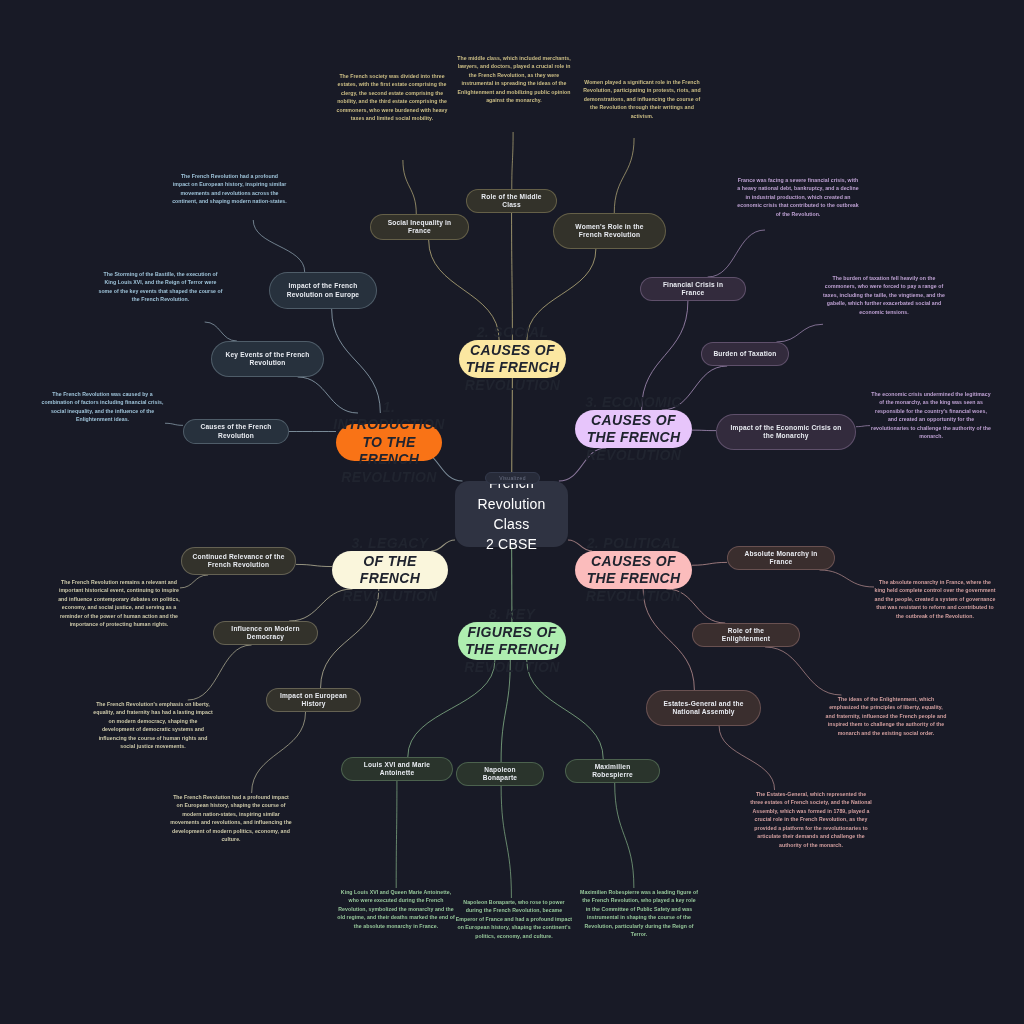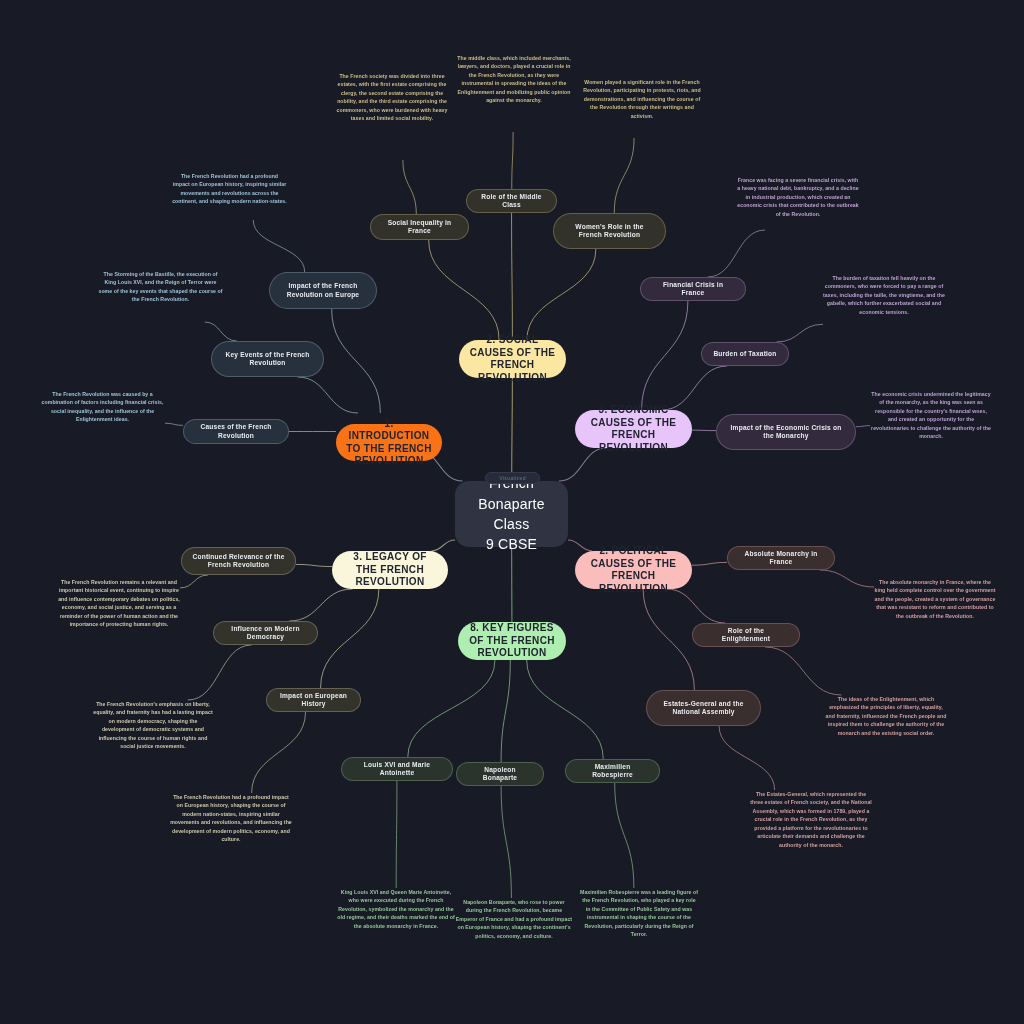--- a/index.html
+++ b/index.html
@@ -46,25 +46,26 @@
     color: #6d7386;
     font-size: 5px;
     letter-spacing: .4px;
     padding: 3px 9px;
     border-radius: 999px;
     border: 1px solid #343a4c;
     display: flex; align-items: center; justify-content: center;
   }
   
   .branch {
-    font-size: 10px;
+    font-size: 14px;
     font-weight: bold;
     letter-spacing: .35px;
     color: #1f2330;
     border-radius: 999px;
+    font-style: italic;
   }
   
   .sub {
     font-size: 6.6px;
     font-weight: bold;
     color: #e9ecf2;
     border-radius: 999px;
     letter-spacing: .2px;
   }
   
@@ -121,22 +122,22 @@
       <path d="M 332 566.5544554455446 C 314 566.5544554455446, 314 564.4158415841584, 296 564.4158415841584" fill="none" stroke="#c8c4a4" stroke-width="1" opacity="0.72"></path>
       <path d="M 208.0818181818182 575 C 194.0409090909091 575, 194.0409090909091 587.9246861924686, 180 587.9246861924686" fill="none" stroke="#c8c4a4" stroke-width="0.9" opacity="0.72"></path>
       <path d="M 352.45238095238096 589 C 320.83333333333337 589, 320.83333333333337 621, 289.2142857142857 621" fill="none" stroke="#c8c4a4" stroke-width="1" opacity="0.72"></path>
       <path d="M 251.58247422680412 645 C 219.6881443298969 645, 219.6881443298969 700, 187.79381443298968 700" fill="none" stroke="#c8c4a4" stroke-width="0.9" opacity="0.72"></path>
       <path d="M 378.8192307692308 589 C 378.8192307692308 638.5, 320.5615384615385 638.5, 320.5615384615385 688" fill="none" stroke="#c8c4a4" stroke-width="1" opacity="0.72"></path>
       <path d="M 305.51612903225805 712 C 305.51612903225805 752.5, 251.625 752.5, 251.625 793" fill="none" stroke="#c8c4a4" stroke-width="0.9" opacity="0.72"></path>
     </svg>
   <div id="nodes">
       <div class="node root" style="left: 455px; top: 481px; width: 113px; height: 66px; background: rgb(47, 51, 66); flex-direction: column;">
         <div>French</div>
-        <div>Bonaparte Class</div>
-        <div>9 CBSE</div>
+        <div>Revolution Class</div>
+        <div>2 CBSE</div>
       </div>
       <div class="root-badge" style="left: 485px; top: 472px; width: 55px; height: 12px;">Visualized</div>
       <div class="node branch" style="left: 336px; top: 424px; width: 106px; height: 37px; background: #f97316; color: rgb(32, 36, 47);">1. INTRODUCTION TO THE FRENCH REVOLUTION</div>
       <div class="node sub" style="left: 183px; top: 419px; width: 106px; height: 25px; background: rgb(39, 49, 61); border: 1px solid rgba(159, 182, 196, 0.333);">Causes of the French Revolution</div>
       <div class="leaf" style="left: 40px; top: 390px; width: 125px; color: rgb(159, 196, 218);">The French Revolution was caused by a combination of factors including financial crisis, social inequality, and the influence of the Enlightenment ideas.</div>
       <div class="node sub" style="left: 211px; top: 341px; width: 113px; height: 36px; background: rgb(39, 49, 61); border: 1px solid rgba(159, 182, 196, 0.333);">Key Events of the French Revolution</div>
       <div class="leaf" style="left: 98px; top: 270px; width: 125px; color: rgb(159, 196, 218);">The Storming of the Bastille, the execution of King Louis XVI, and the Reign of Terror were some of the key events that shaped the course of the French Revolution.</div>
       <div class="node sub" style="left: 269px; top: 272px; width: 108px; height: 37px; background: rgb(39, 49, 61); border: 1px solid rgba(159, 182, 196, 0.333);">Impact of the French Revolution on Europe</div>
       <div class="leaf" style="left: 172px; top: 172px; width: 115px; color: rgb(159, 196, 218);">The French Revolution had a profound impact on European history, inspiring similar movements and revolutions across the continent, and shaping modern nation-states.</div>
       <div class="node branch" style="left: 459px; top: 340px; width: 107px; height: 38px; background: rgb(251, 231, 161); color: rgb(32, 36, 47);">2. SOCIAL CAUSES OF THE FRENCH REVOLUTION</div>

